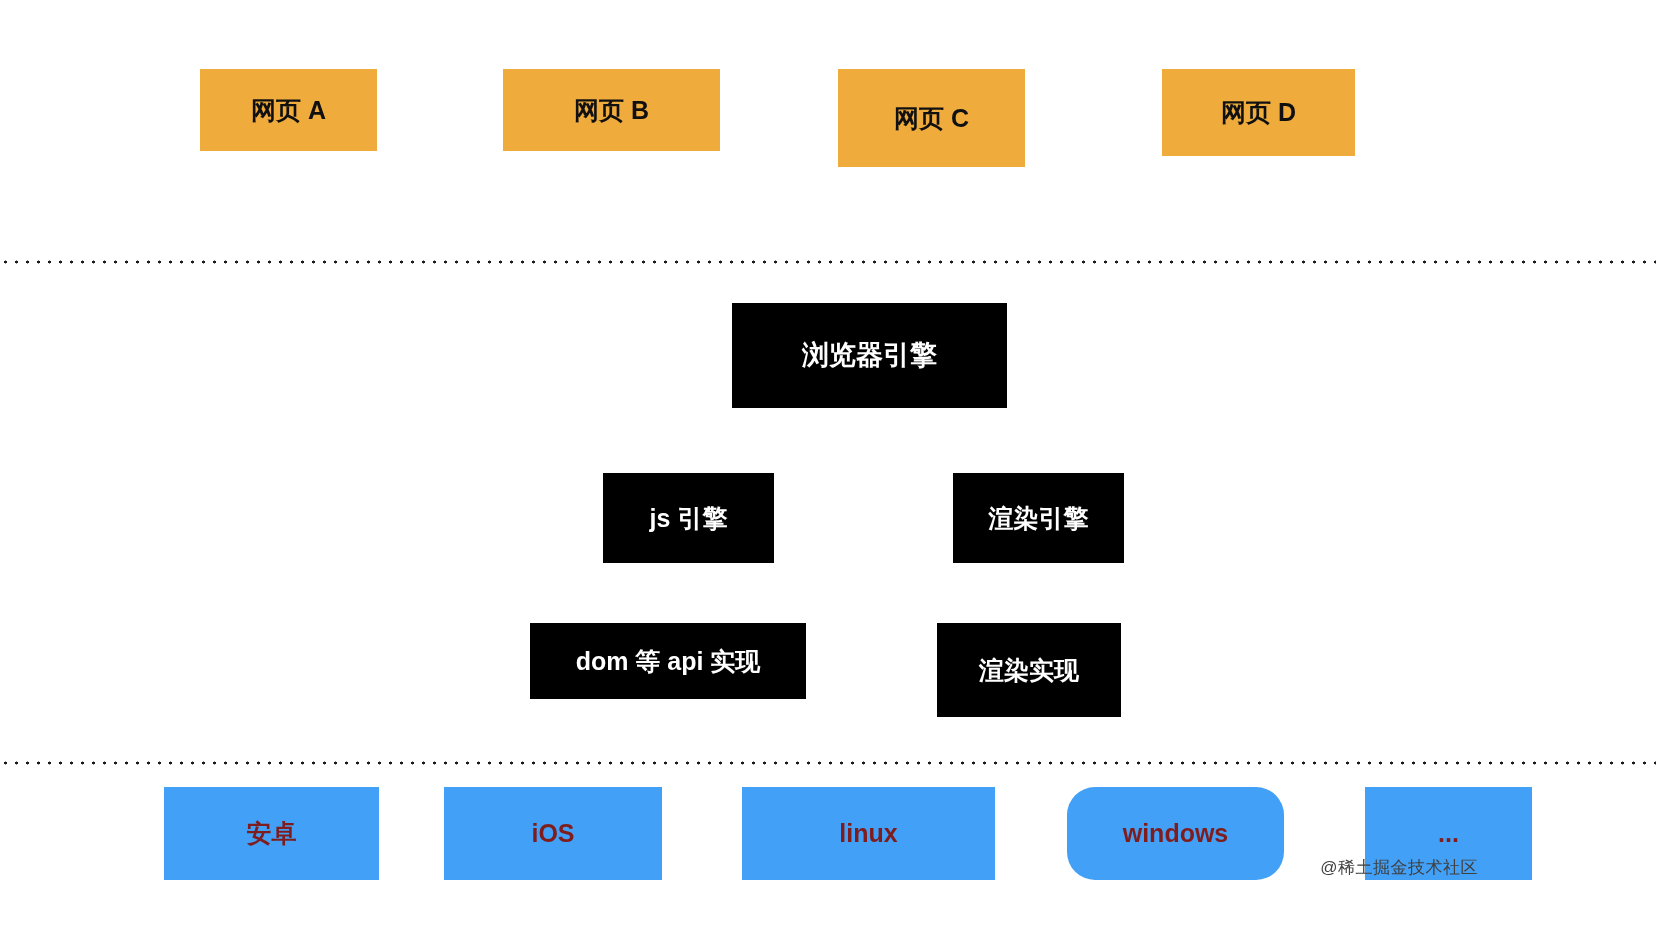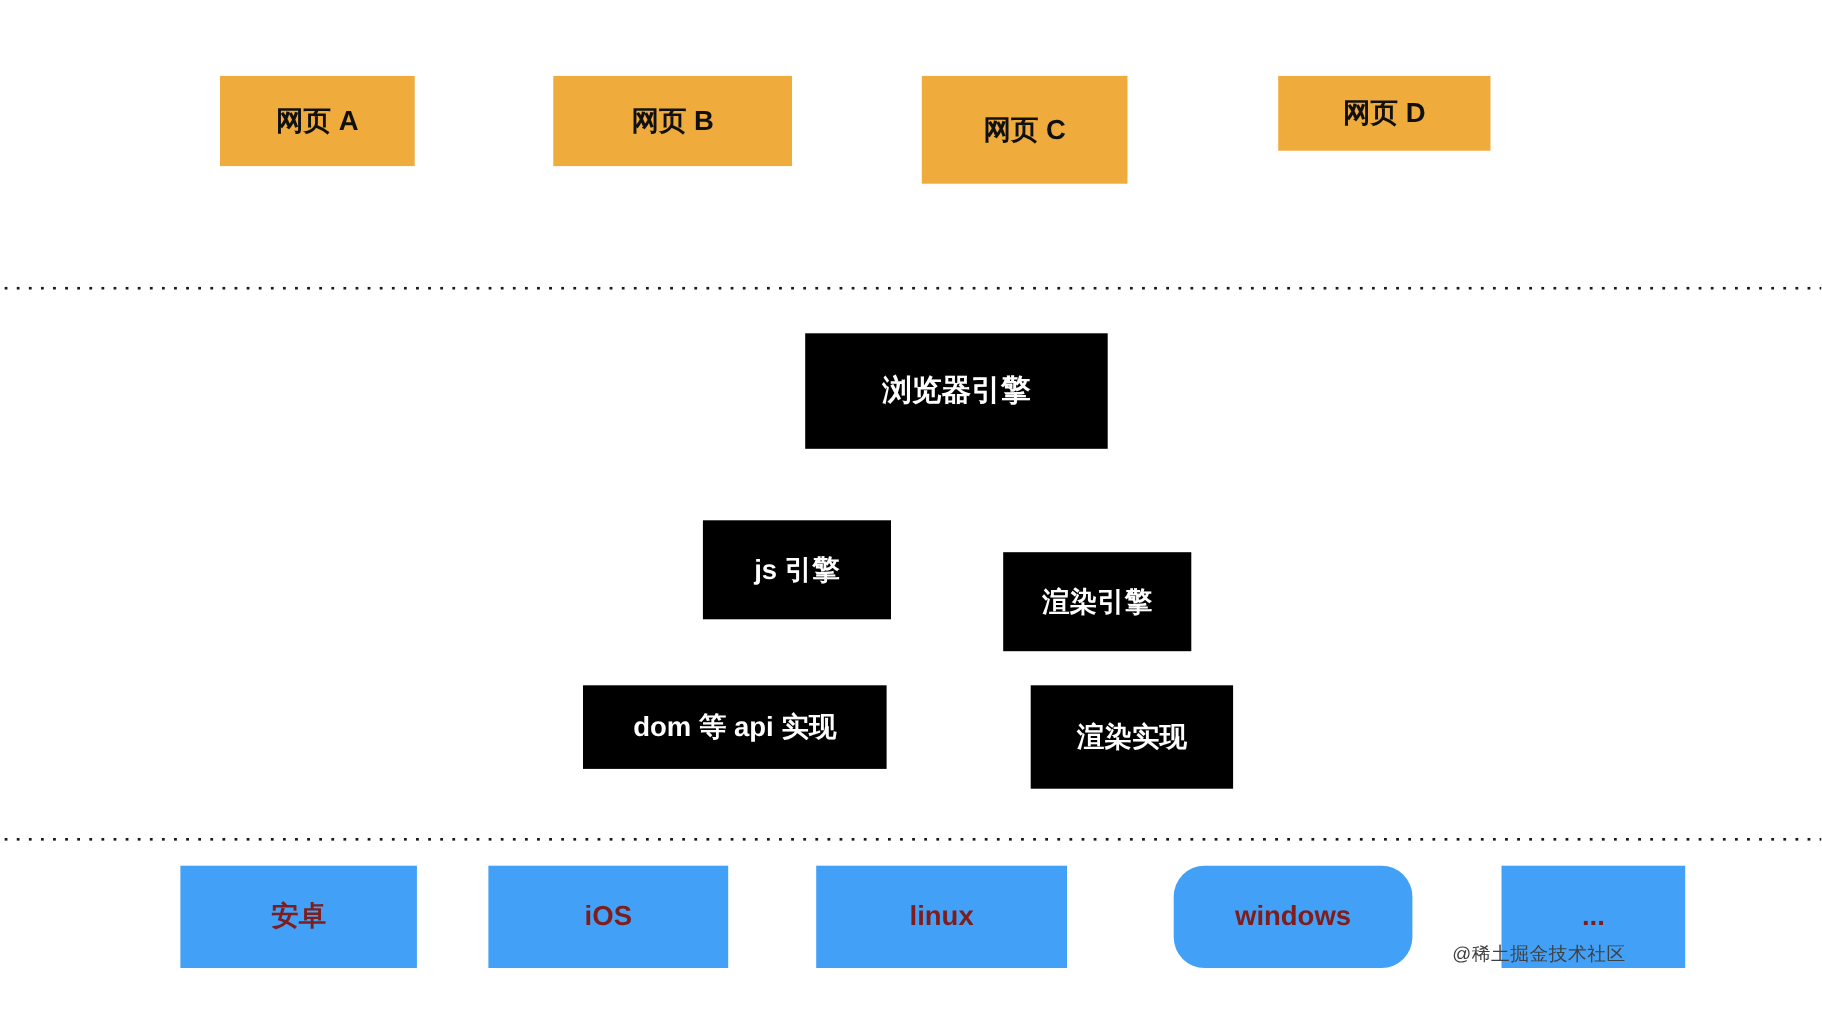--- a/index.html
+++ b/index.html
@@ -75,45 +75,45 @@
     <div class="divider" style="top: 761px;"></div>
     <div class="box box-page" style="left: 200px; top: 69px; width: 177px; height: 82px;">
       <span>网页 A</span>
     </div>
     <div class="box box-page" style="left: 503px; top: 69px; width: 217px; height: 82px;">
       <span>网页 B</span>
     </div>
     <div class="box box-page" style="left: 838px; top: 69px; width: 187px; height: 98px;">
       <span>网页 C</span>
     </div>
-    <div class="box box-page" style="left: 1162px; top: 69px; width: 193px; height: 68px;">
+    <div class="box box-page" style="left: 1162px; top: 69px; width: 193px; height: 87px;">
       <span>网页 D</span>
     </div>
     <div class="box box-engine lvl1" style="left: 732px; top: 303px; width: 275px; height: 105px;">
       <span>浏览器引擎</span>
     </div>
-    <div class="box box-engine lvl2" style="left: 639px; top: 473px; width: 171px; height: 90px;">
+    <div class="box box-engine lvl2" style="left: 603px; top: 473px; width: 171px; height: 90px;">
       <span>js 引擎</span>
     </div>
-    <div class="box box-engine lvl2" style="left: 912px; top: 473px; width: 171px; height: 90px; margin-top: 29px;">
+    <div class="box box-engine lvl2" style="left: 953px; top: 473px; width: 171px; height: 90px;">
       <span>渲染引擎</span>
     </div>
     <div class="box box-engine lvl3" style="left: 530px; top: 623px; width: 276px; height: 76px;">
       <span>dom 等 api 实现</span>
     </div>
     <div class="box box-engine lvl3" style="left: 937px; top: 623px; width: 184px; height: 94px;">
       <span>渲染实现</span>
     </div>
     <div class="box box-os" style="left: 164px; top: 787px; width: 215px; height: 93px;">
       <span>安卓</span>
     </div>
     <div class="box box-os" style="left: 444px; top: 787px; width: 218px; height: 93px;">
       <span>iOS</span>
     </div>
-    <div class="box box-os" style="left: 742px; top: 787px; width: 228px; height: 93px;">
+    <div class="box box-os" style="left: 742px; top: 787px; width: 253px; height: 93px;">
       <span>linux</span>
     </div>
     <div class="box box-os" style="left: 1067px; top: 787px; width: 217px; height: 93px; border-radius: 28px;">
       <span>windows</span>
     </div>
     <div class="box box-os" style="left: 1365px; top: 787px; width: 167px; height: 93px;">
       <span>...</span>
     </div>
     <div class="watermark" style="left: 1478px; top: 879px; transform: translate(-100%, -100%);">@稀土掘金技术社区</div>
   </div>

